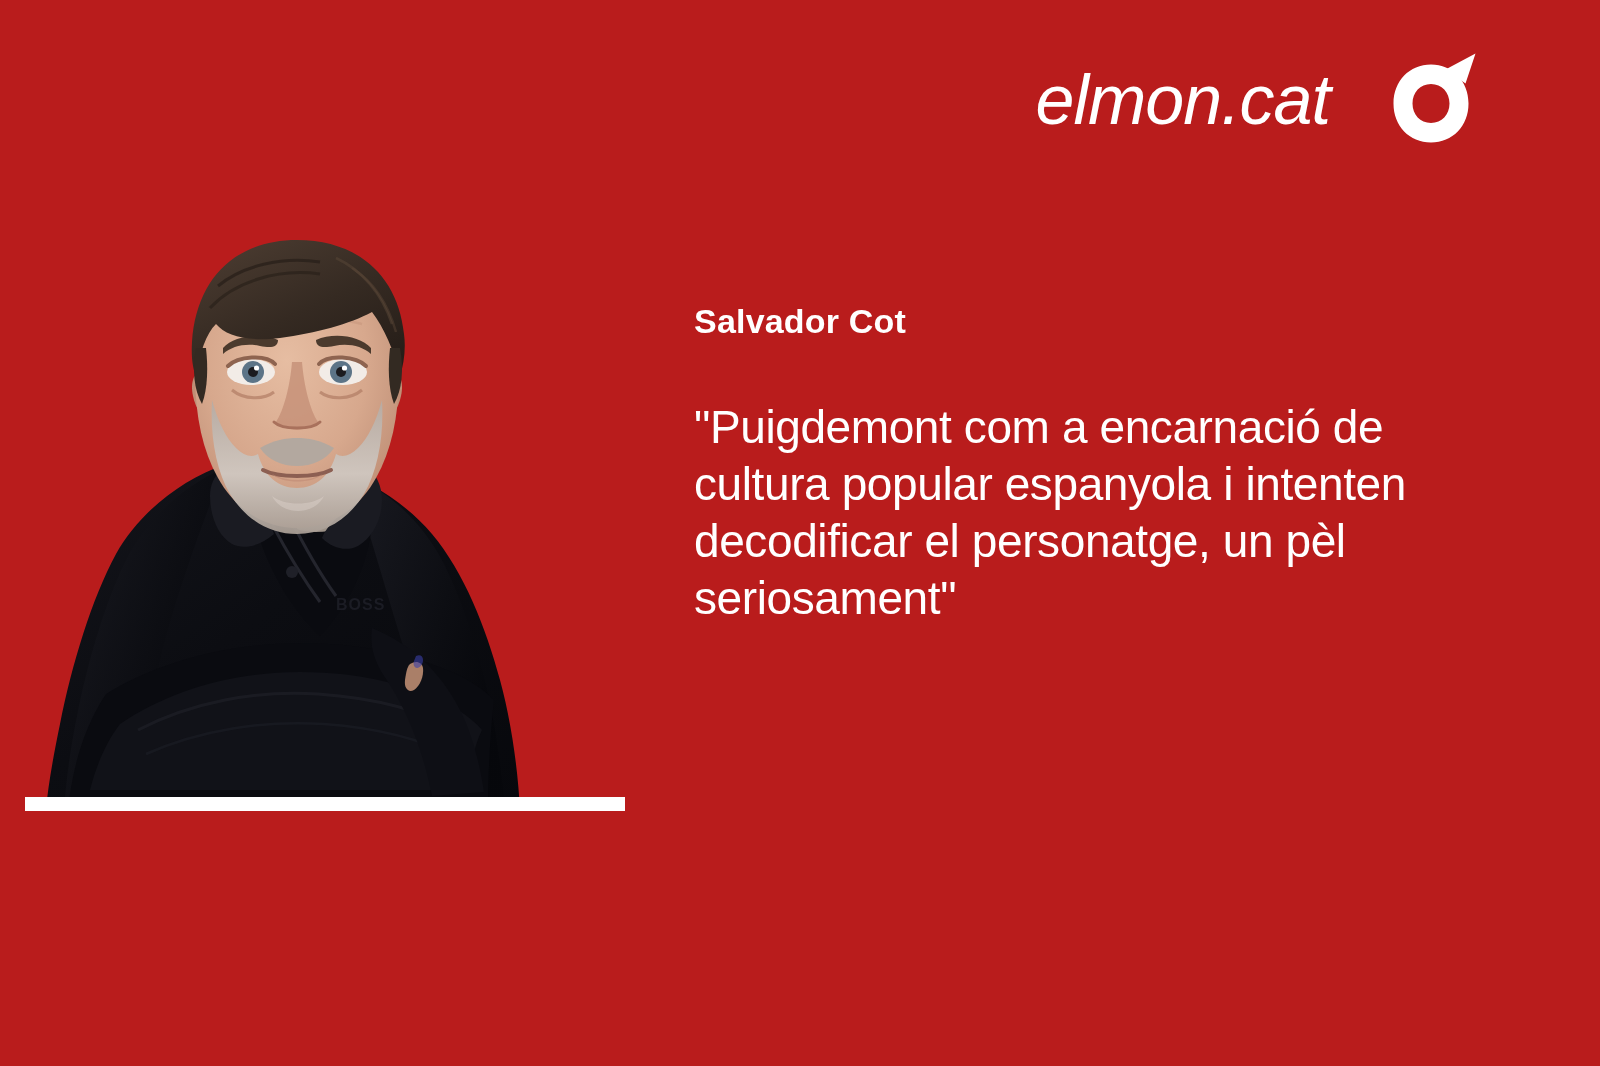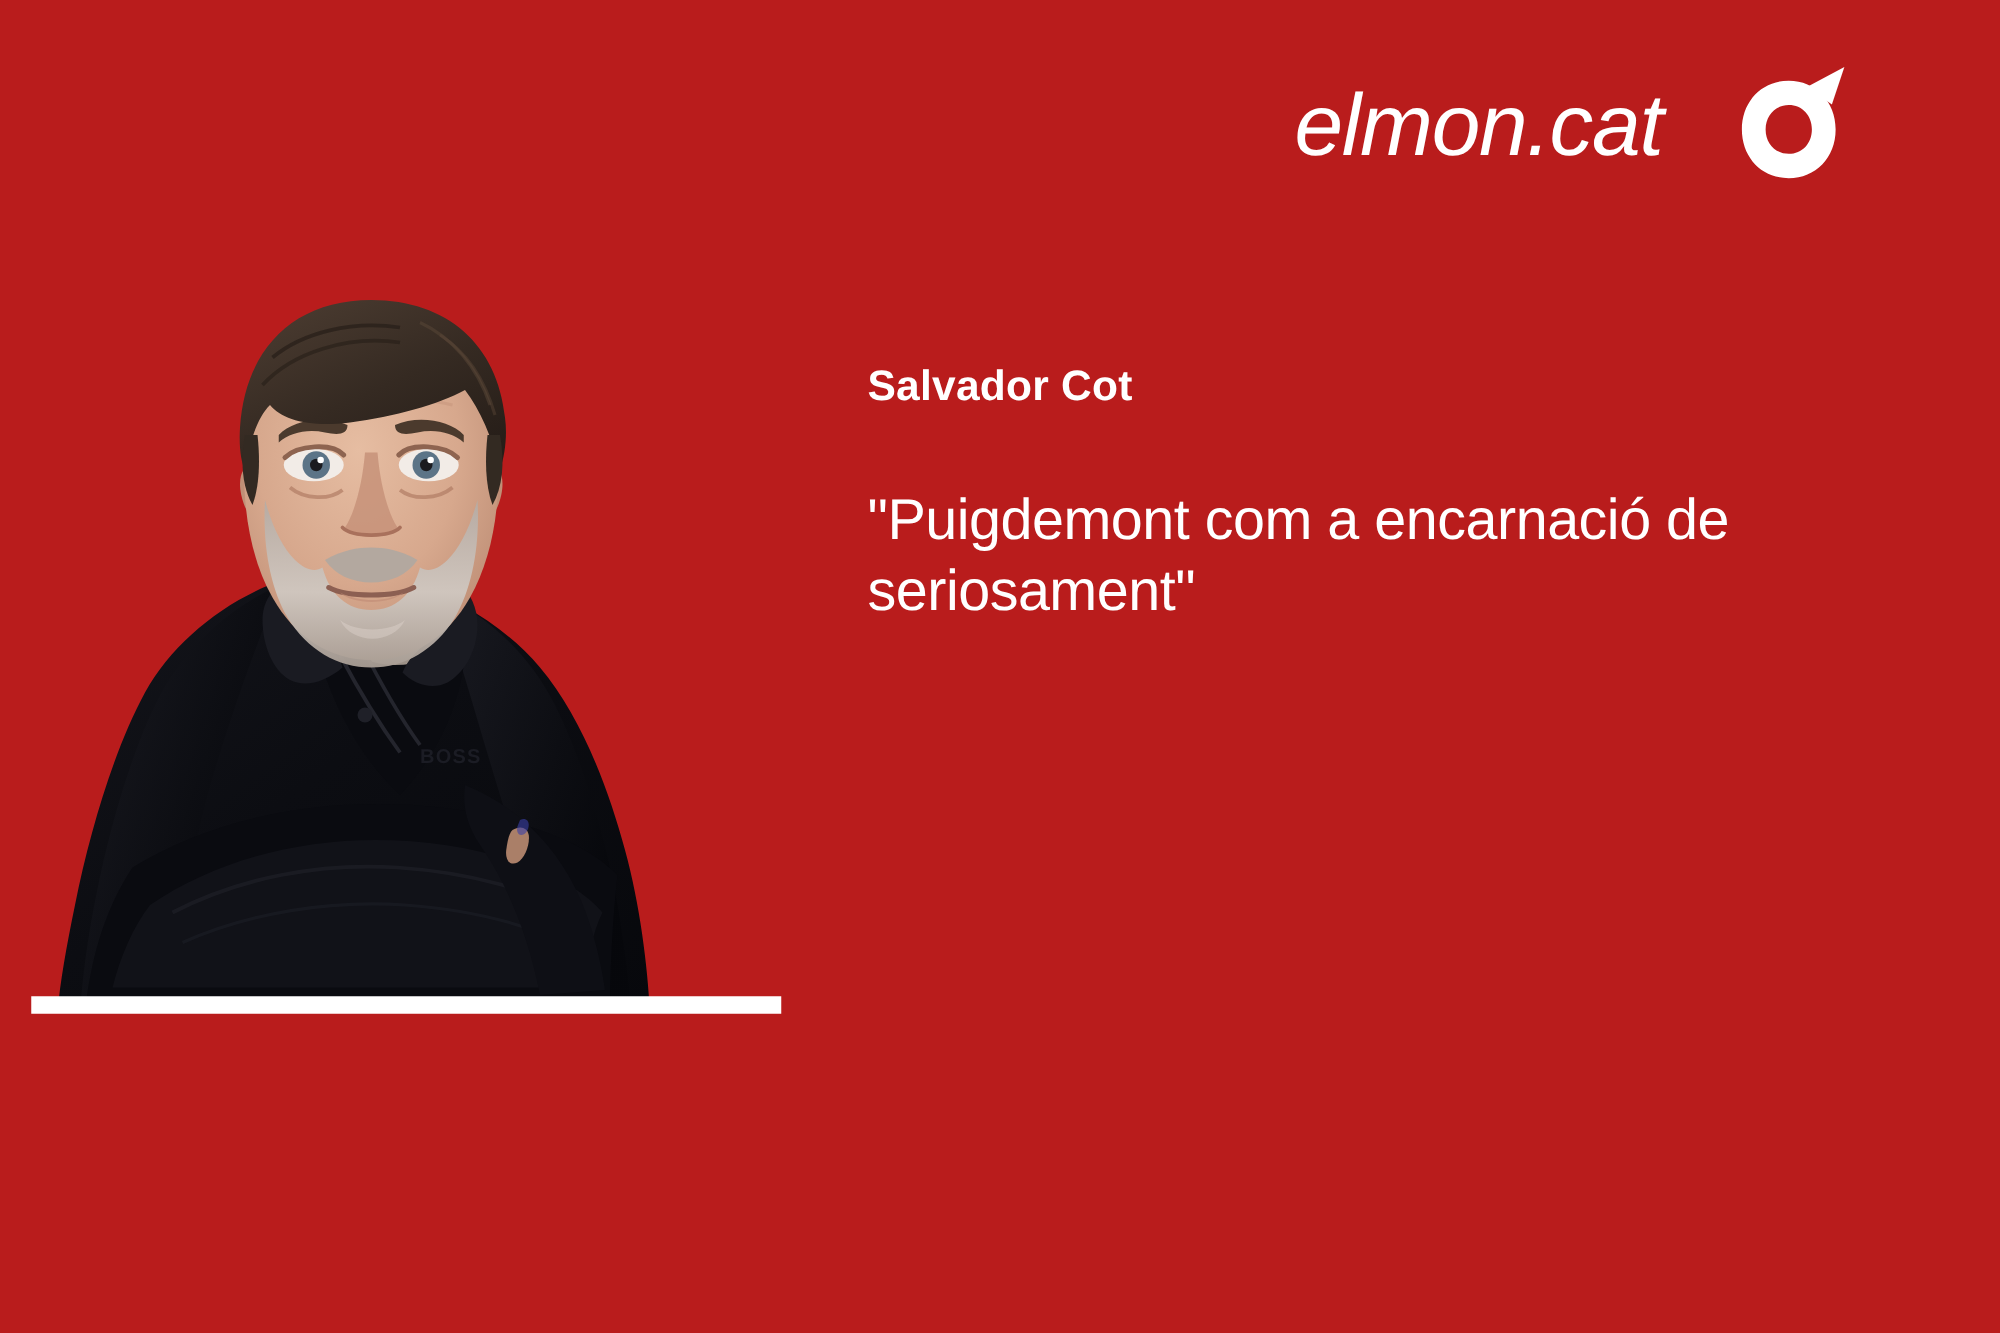--- a/index.html
+++ b/index.html
@@ -63,21 +63,21 @@
     top: 797px;
     width: 600px;
     height: 14px;
     background: #ffffff;
   }
 
   
   .text-col {
     position: absolute;
     left: 694px;
-    top: 288px;
+    top: 300px;
     width: 800px;
   }
   .author-name {
     font-size: 34px;
     font-weight: 700;
     color: #ffffff;
     line-height: 1.25;
     letter-spacing: 0.2px;
     margin: 0 0 56px 0;
   }
@@ -296,17 +296,19 @@
       <path fill="#332a22" d="M380 124 C384 146 382 166 374 180 C368 164 368 142 370 124 Z"></path>
     </svg>
   </div>
 
   <div class="rule"></div>
 
   <div class="text-col">
     <div class="author-name">Salvador Cot</div>
     <blockquote class="quote">
       <span class="qline">"Puigdemont com a encarnació de</span>
+      <span class="qline">cultura popular espanyola i intenten</span>
+      <span class="qline">decodificar el personatge, un pèl</span>
       <span class="qline">seriosament"</span>
     </blockquote>
   </div>
 
 </div>
 
 </body></html>

